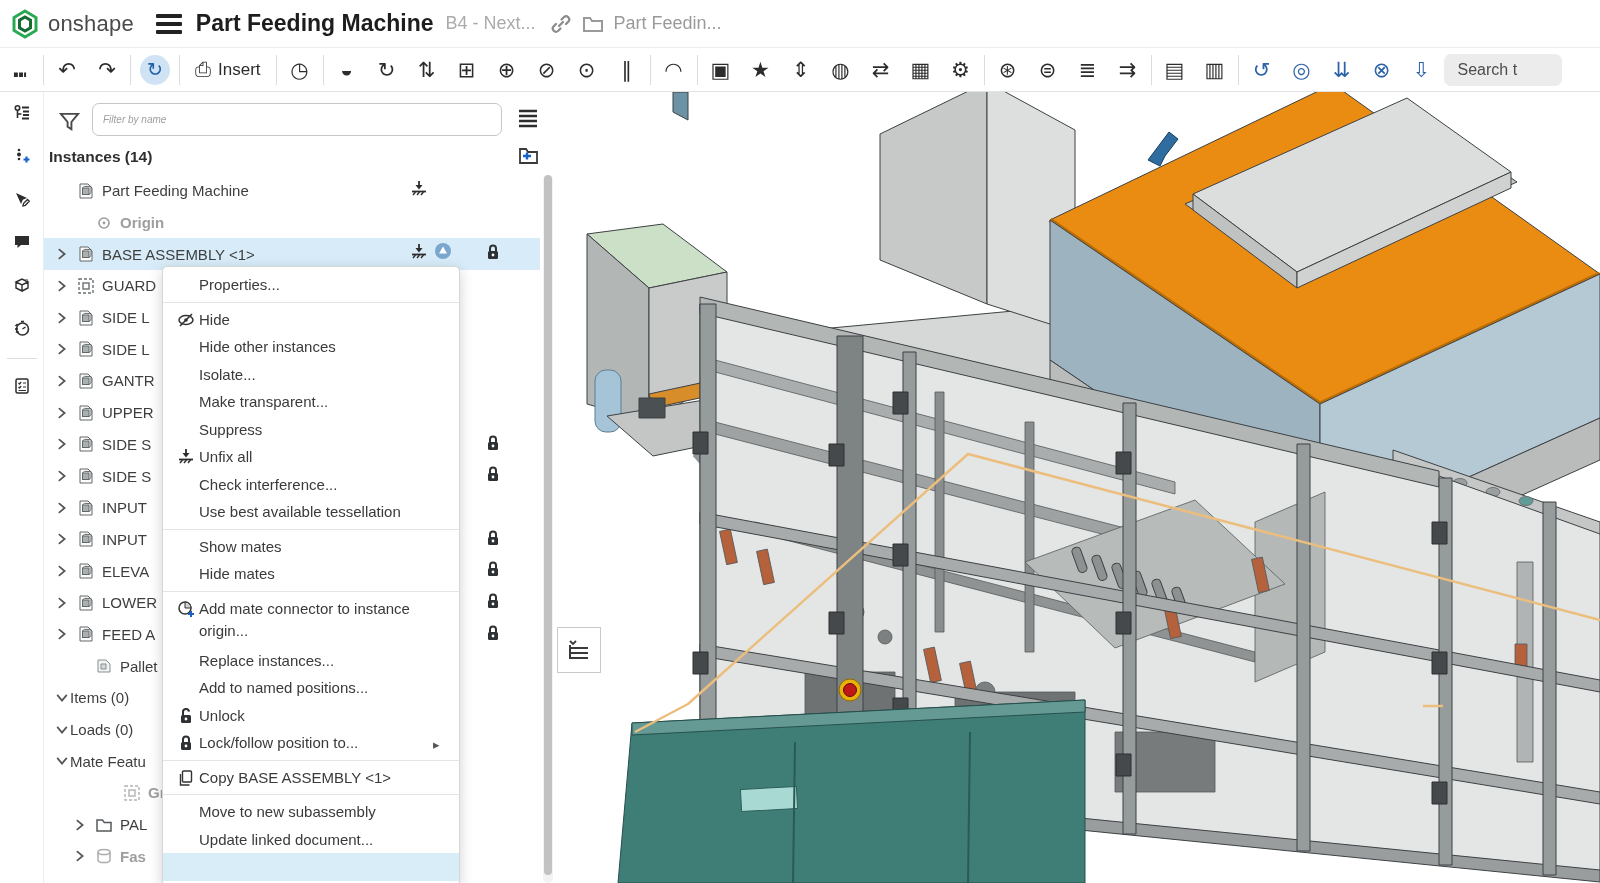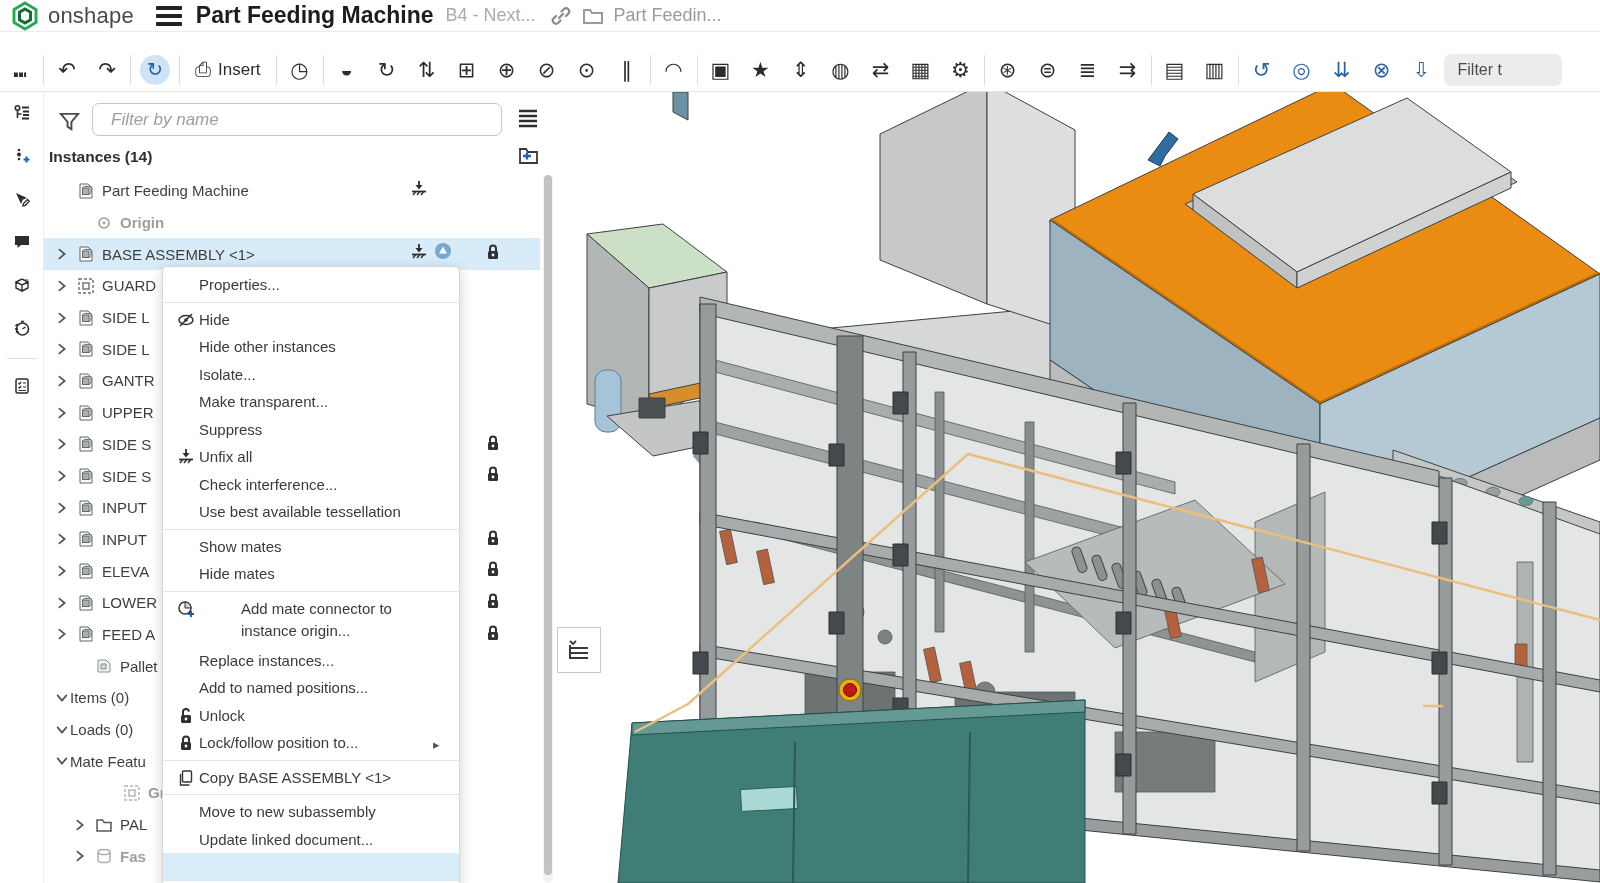--- a/index.html
+++ b/index.html
@@ -1,20 +1,20 @@
 <!DOCTYPE html>
 <html><head>
 <meta charset="utf-8">
 <style>
   * { margin:0; padding:0; box-sizing:border-box; }
   html,body { width:1600px; height:883px; overflow:hidden; background:#fff;
     font-family:"Liberation Sans","DejaVu Sans",sans-serif; -webkit-font-smoothing:antialiased; }
 
   
-  #header { position:absolute; left:0; top:0; width:1600px; height:32px; background:#fff;
+  #header { position:absolute; left:0; top:0; width:1600px; height:48px; background:#fff;
     display:flex; align-items:center; border-bottom:1px solid #ececec; z-index:30; }
   #logo-box { display:flex; align-items:center; gap:8px; padding:0 14px 0 10px; }
   #logo-text { font-size:22px; color:#4a4a4a; letter-spacing:.2px; }
   #hamburger { width:26px; height:20px; display:flex; flex-direction:column; justify-content:space-between; margin:0 14px 0 8px; cursor:pointer; }
   #hamburger span { height:4px; background:#222; border-radius:1px; }
   #doc-title { font-size:23px; font-weight:bold; color:#1d1d1d; margin-right:12px; white-space:nowrap; }
   #doc-version { font-size:18px; color:#ababab; margin-right:14px; white-space:nowrap; }
   .hdr-icon { color:#8b8b8b; margin-right:10px; display:flex; align-items:center; }
   #workspace-label { font-size:18px; color:#9a9a9a; white-space:nowrap; }
 
@@ -39,21 +39,21 @@
     border-right:1px solid #ededed; display:flex; flex-direction:column; align-items:center; padding-top:6px; }
   .rail-icon { width:30px; height:30px; margin-bottom:13px; display:flex; align-items:center;
     justify-content:center; color:#2d2d2d; font-size:20px; cursor:pointer; }
   .rail-sep { width:30px; height:1px; background:#ddd; margin:2px 0 12px; }
 
   
   #panel { position:absolute; left:44px; top:92px; width:511px; height:791px; background:#fff; z-index:20; }
   #filter-row { position:absolute; left:0; top:10px; width:511px; height:38px; }
   #funnel { position:absolute; left:14px; top:8px; color:#4a4a4a; }
   #filter-input { position:absolute; left:48px; top:1px; width:410px; height:33px; border:1px solid #c6c6c6;
-    border-radius:7px; font-size:17px; font-style:italic; color:#555; padding:0 18px;
+    border-radius:7px; font-size:10px; font-style:italic; color:#555; padding:0 10px;
     font-family:"Liberation Sans",sans-serif; outline:none; }
   #filter-input::placeholder { color:#9e9e9e; font-style:italic; }
   #view-list-icon { position:absolute; left:472px; top:4px; color:#2d2d2d; cursor:pointer; }
   #instances-header { position:absolute; left:5px; top:56px; font-size:15.5px; font-weight:bold; color:#2f2f2f; }
   #add-folder-icon { position:absolute; left:472px; top:52px; cursor:pointer; }
 
   #tree { position:absolute; left:0; top:83px; width:496px; }
   .trow { position:relative; height:31.7px; display:flex; align-items:center; font-size:15px; color:#3e3e3e; }
   .trow.selected { background:#d7ecf8; }
   .trow.gray { color:#9e9e9e;font-weight:bold; }
@@ -161,21 +161,21 @@
       <div class="tb-icon">▤</div>
       <div class="tb-icon">▥</div>
       <div class="tb-sep"></div>
       <div class="tb-icon blue">↺</div>
       <div class="tb-icon blue">◎</div>
       <div class="tb-icon blue">⇊</div>
       <div class="tb-icon blue">⊗</div>
       <div class="tb-icon blue">⇩</div>
     </div>
   <div id="search-box">
-    <span>Filter t</span>
+    <span>Search t</span>
   </div>
 </div>
 
 <div id="rail">
     <div class="rail-icon">
       <svg width="18" height="18" viewBox="0 0 18 18">
         <circle cx="4.5" cy="4" r="2.2" fill="none" stroke="#2d2d2d" stroke-width="1.6"></circle>
         <path d="M4.5 6.5 V14 M4.5 10 h4" stroke="#2d2d2d" stroke-width="1.6" fill="none"></path>
         <path d="M9 3.5 h7 M10 7.5 h6 M10 11 h6 M9 14.5 h7" stroke="#2d2d2d" stroke-width="1.8"></path>
       </svg>
@@ -770,21 +770,21 @@
     <div class="msep"></div>
     <div class="mitem">
       <span class="mi-icon"></span>
       <span class="mi-label">Show mates</span>
     </div>
     <div class="mitem">
       <span class="mi-icon"></span>
       <span class="mi-label">Hide mates</span>
     </div>
     <div class="msep"></div>
-    <div class="mitem" style="min-height: 52px; gap: 42px;">
+    <div class="mitem" style="min-height: 52px;">
       <span class="mi-icon">
         <svg width="18" height="18" viewBox="0 0 18 18">
           <circle cx="8" cy="8" r="6" fill="none" stroke="#333" stroke-width="1.5"></circle>
           <path d="M8 8 L8 2 A6 6 0 0 1 14 8 z" fill="#cfd3d4" stroke="#333"></path>
           <path d="M11 14 h6 M14 11 v6" stroke="#1a62c8" stroke-width="2"></path>
         </svg>
       </span>
       <span class="mi-label">Add mate connector to instance origin...</span>
     </div>
     <div class="mitem">

